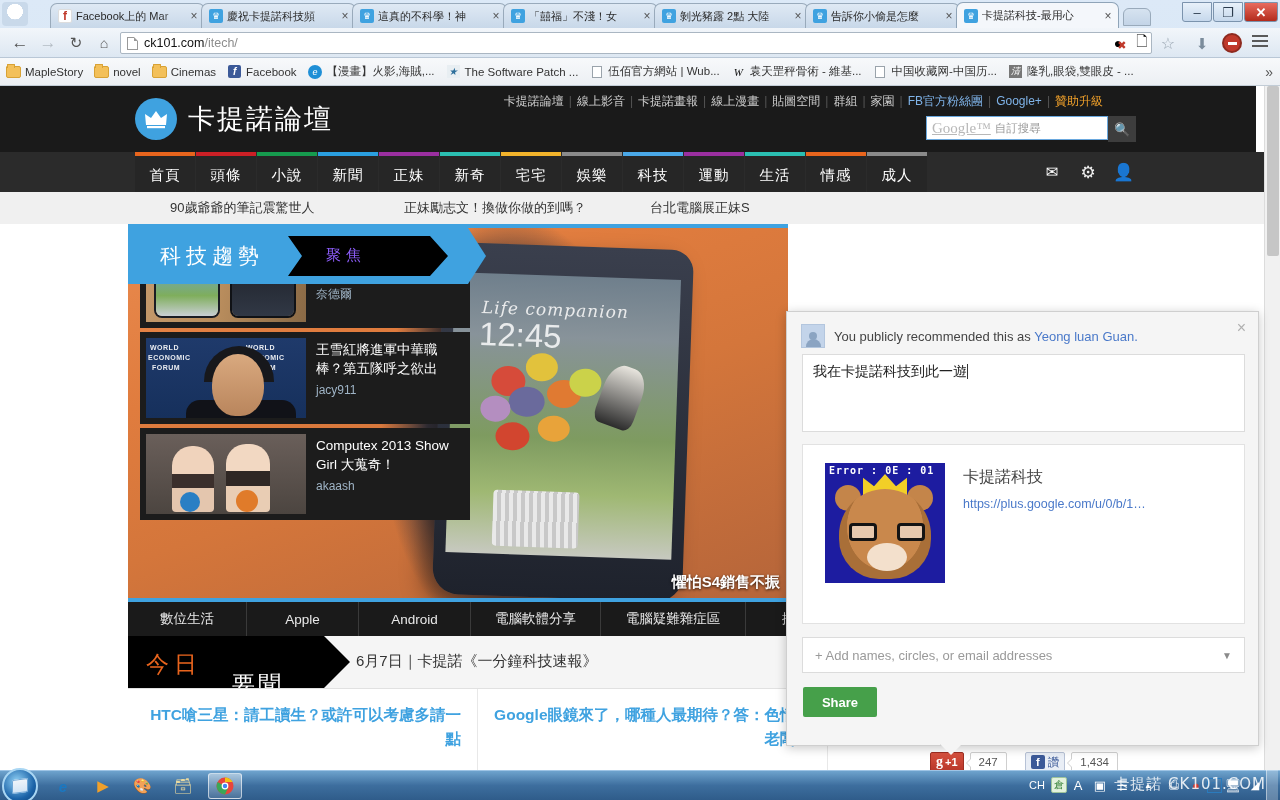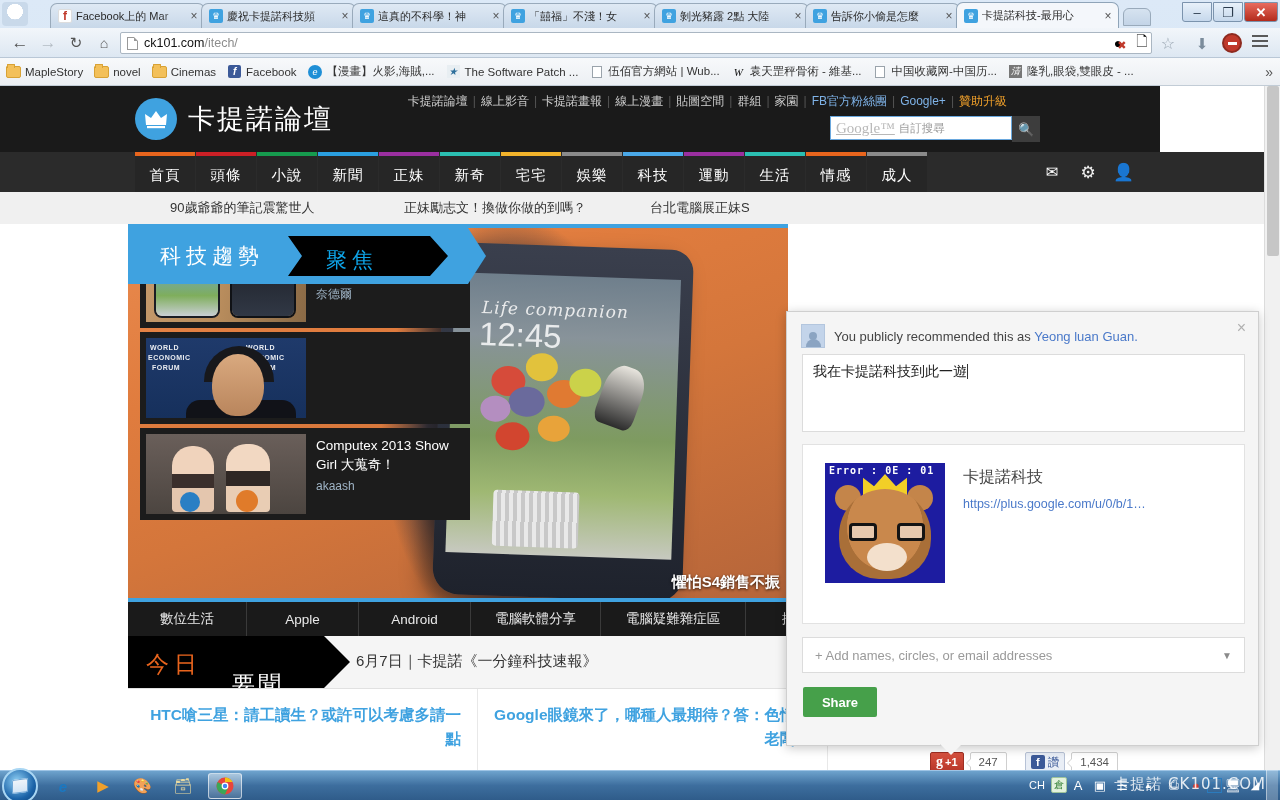--- a/index.html
+++ b/index.html
@@ -87,21 +87,21 @@
   .wikiicon{width:13px;height:13px;color:#111;font-size:11px;font-family:"Liberation Serif",serif;
           display:flex;align-items:center;justify-content:center;}
   .qingicon{width:13px;height:13px;background:#777;color:#fff;font-size:9px;
           display:flex;align-items:center;justify-content:center;}
   #bm-overflow{position:absolute; right:7px; top:6px; font-size:14px; color:#555;}
 
   
   #page { position:absolute; left:0; top:86px; width:1280px; height:684px; background:#fff; overflow:hidden;}
 
   
-  #site-header { position:absolute; left:0; top:0; width:1160px; height:66px; background:#1a1a1a;}
+  #site-header { position:absolute; left:0; top:0; width:1256px; height:66px; background:#1a1a1a;}
   #logo-wrap{position:absolute; left:135px; top:12px; display:flex; align-items:center;}
   #logo-circle{width:42px;height:42px;border-radius:50%;background:#3fa2e0;display:flex;
                align-items:center;justify-content:center;}
   #logo-text{color:#fff; font-size:27px; margin-left:11px; letter-spacing:2px;
              font-family:"DejaVu Sans",sans-serif;}
   #toplinks{position:absolute; right:148px; top:7px; font-size:12px; color:#cfcfcf; white-space:nowrap;}
   #toplinks a{color:#cfcfcf; text-decoration:none; padding:0 5px;}
   #toplinks .sep{color:#555;}
   #toplinks a.blue{color:#7fb3e8;}
   #toplinks a.orange{color:#f0a02a;}
@@ -183,21 +183,21 @@
   .t3 .d1{position:absolute; left:34px; top:58px; width:20px; height:20px; border-radius:50%;
       background:#2a7fc4;}
   .t3 .d2{position:absolute; left:90px; top:56px; width:22px; height:22px; border-radius:50%;
       background:#e07b2a;}
   #feat-badge{position:absolute; left:0; top:0; width:360px; height:56px;}
   #feat-badge .blue{position:absolute; left:0; top:0; width:358px; height:56px; background:#3fa2e0;
       clip-path:polygon(0 0, 340px 0, 358px 28px, 340px 56px, 0 56px);}
   #feat-badge .ttl{position:absolute; left:32px; top:14px; color:#fff; font-size:21px; letter-spacing:5px;}
   #feat-badge .blk{position:absolute; left:160px; top:8px; width:160px; height:40px; background:#000;
       clip-path:polygon(0 0, 142px 0, 160px 20px, 142px 40px, 0 40px, 14px 20px);}
-  #feat-badge .blktxt{position:absolute; left:198px; top:18px; color:#0ea5e9; font-size:21px; letter-spacing:5px;}
+  #feat-badge .blktxt{position:absolute; left:198px; top:18px; color:#8b5cf6; font-size:15px; letter-spacing:5px;}
 
   
   #forumtabs{position:absolute; left:128px; top:512px; width:1006px; height:38px;
              background:#1a1a1a; border-top:4px solid #3fa2e0; display:flex;}
   .ftab{flex:0 0 auto; height:34px; display:flex; align-items:center; justify-content:center;
         color:#e8e8e8; font-size:13.5px; border-right:1px solid #3a3a3a; padding:0 16px;}
 
   
   #todaybar{position:absolute; left:128px; top:550px; width:1006px; height:52px; background:#f5f5f5;}
   #today-blk{position:absolute; left:0; top:0; width:222px; height:52px; background:#000;
@@ -570,20 +570,24 @@
             <span class="wef" style="left:4px;top:6px;">WORLD</span>
             <span class="wef" style="left:2px;top:16px;">ECONOMIC</span>
             <span class="wef" style="left:6px;top:26px;">FORUM</span>
             <span class="wef" style="left:100px;top:6px;">WORLD</span>
             <span class="wef" style="left:96px;top:16px;">ECONOMIC</span>
             <span class="wef" style="left:102px;top:26px;">FORUM</span>
             <span class="body"></span>
               <span class="hair"></span>
               <span class="face"></span>
           </div>
+          <div class="ftext">
+            <div>王雪紅將進軍中華職棒？第五隊呼之欲出</div>
+            <div class="fauthor">jacy911</div>
+          </div>
         </div>
         <div class="fitem">
           <div class="fthumb t3">
             <span class="g1"></span>
               <span class="g2"></span>
               <span class="d1"></span>
               <span class="d2"></span>
           </div>
           <div class="ftext">
             <div>Computex 2013 Show Girl 大蒐奇！</div>

